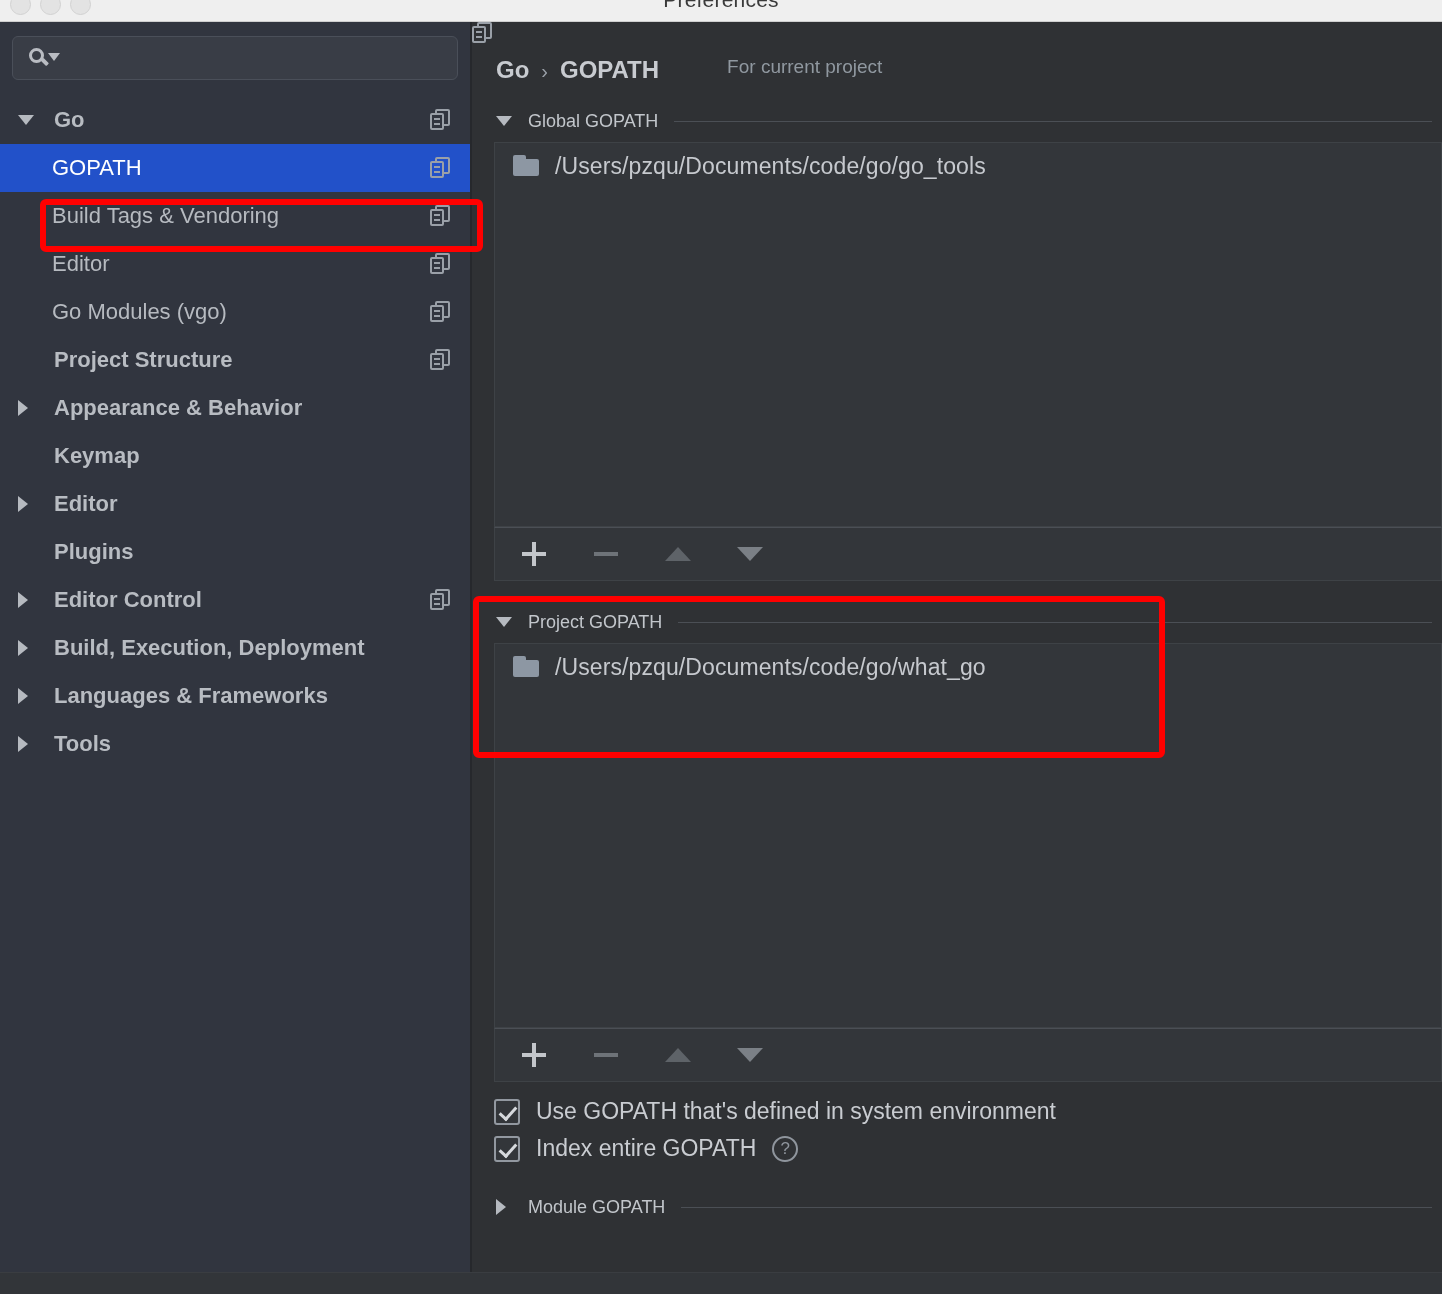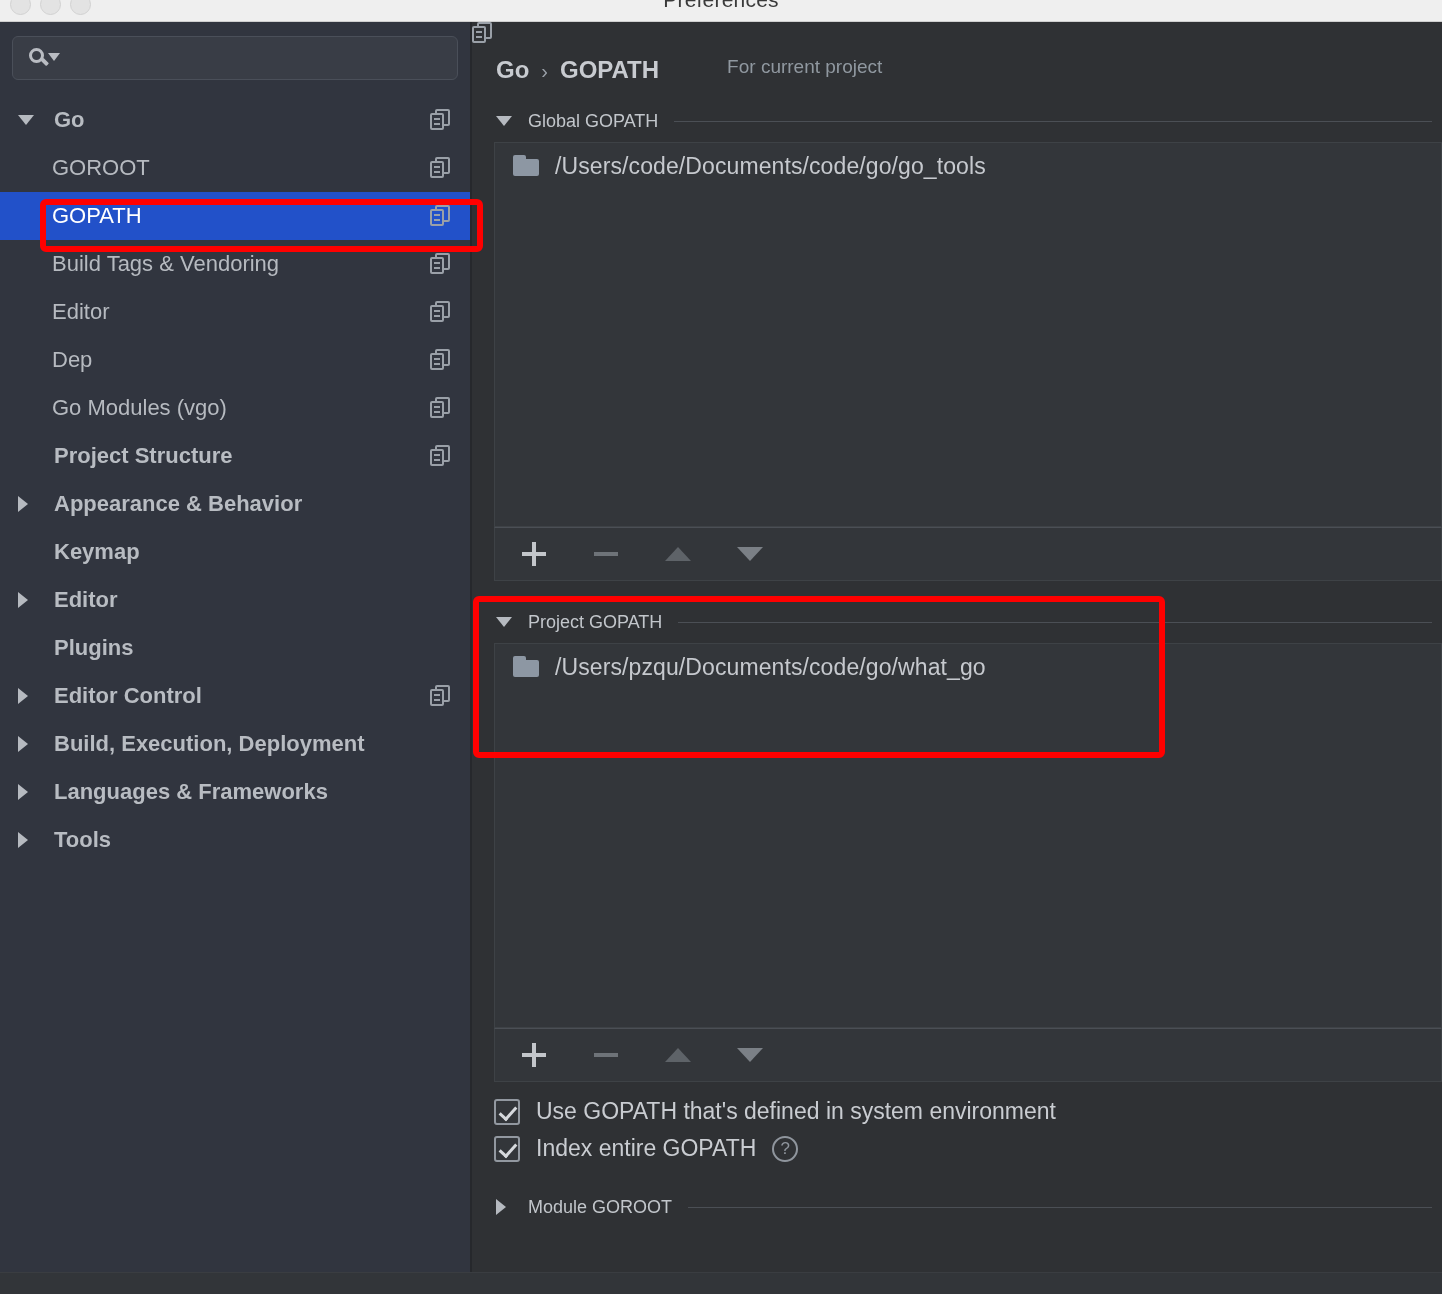--- a/index.html
+++ b/index.html
@@ -334,50 +334,36 @@
           <div class="tree-row lvl0 bold">
             <span class="arrow">
               <span class="tri-down"></span>
             </span>
             <span class="tree-label">Go</span>
             <span class="copy-icon">
               <span class="back"></span>
               <span class="front"></span>
             </span>
           </div>
-          <div class="tree-row lvl1">
-            <span class="tree-label">GOROOT</span>
-            <span class="copy-icon">
-              <span class="back"></span>
-              <span class="front"></span>
-            </span>
-          </div>
           <div class="tree-row lvl1 selected">
             <span class="tree-label">GOPATH</span>
             <span class="copy-icon">
               <span class="back"></span>
               <span class="front"></span>
             </span>
           </div>
           <div class="tree-row lvl1">
             <span class="tree-label">Build Tags &amp; Vendoring</span>
             <span class="copy-icon">
               <span class="back"></span>
               <span class="front"></span>
             </span>
           </div>
           <div class="tree-row lvl1">
             <span class="tree-label">Editor</span>
-            <span class="copy-icon">
-              <span class="back"></span>
-              <span class="front"></span>
-            </span>
-          </div>
-          <div class="tree-row lvl1">
-            <span class="tree-label">Dep</span>
             <span class="copy-icon">
               <span class="back"></span>
               <span class="front"></span>
             </span>
           </div>
           <div class="tree-row lvl1">
             <span class="tree-label">Go Modules (vgo)</span>
             <span class="copy-icon">
               <span class="back"></span>
               <span class="front"></span>
@@ -464,21 +450,21 @@
         <span class="sh-label">Global GOPATH</span>
         <span class="sh-line"></span>
       </div>
 
       <div class="list-panel" id="global-list-panel">
         <div class="list-row">
           <span class="folder-icon">
             <span class="tab"></span>
               <span class="body"></span>
           </span>
-          <span class="path-text">/Users/code/Documents/code/go/go_tools</span>
+          <span class="path-text">/Users/pzqu/Documents/code/go/go_tools</span>
         </div>
       </div>
 
       <div class="list-toolbar">
         <span class="tb-btn">
             <span class="ic-plus"></span>
           </span>
         <span class="tb-btn">
             <span class="ic-minus"></span>
           </span>
@@ -530,21 +516,21 @@
       <div class="check-row">
         <span class="checkbox checked"></span>
         <span>Index entire GOPATH</span>
         <span class="help-icon">?</span>
       </div>
 
       <div class="section-head" style="margin-top:30px">
         <span class="sh-arrow">
             <span class="tri-right"></span>
           </span>
-        <span class="sh-label">Module GOROOT</span>
+        <span class="sh-label">Module GOPATH</span>
         <span class="sh-line"></span>
       </div>
 
     </div>
   </div>
 
   <div class="bottom-strip"></div>
 
   <div class="redbox" id="redbox-gopath"></div>
   <div class="redbox" id="redbox-project"></div>

